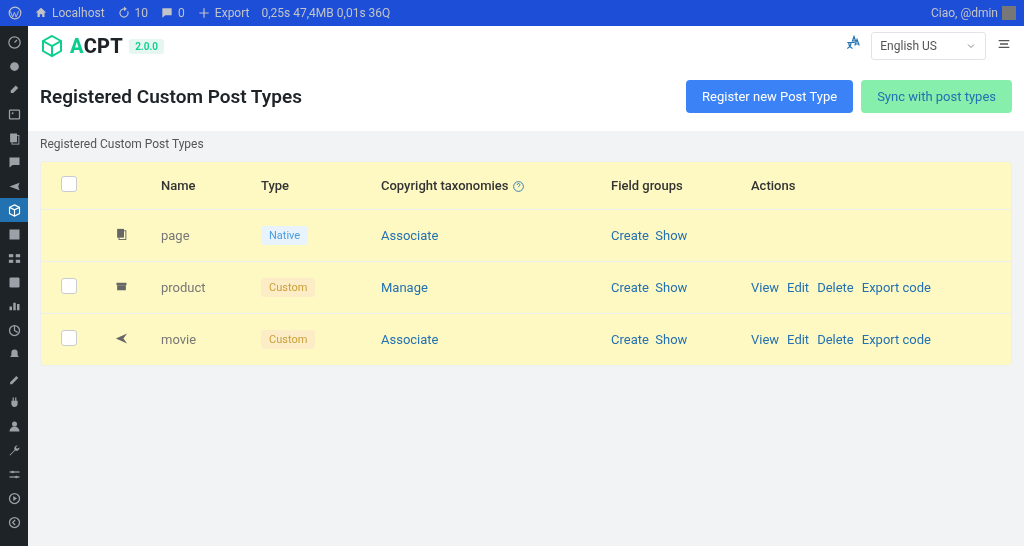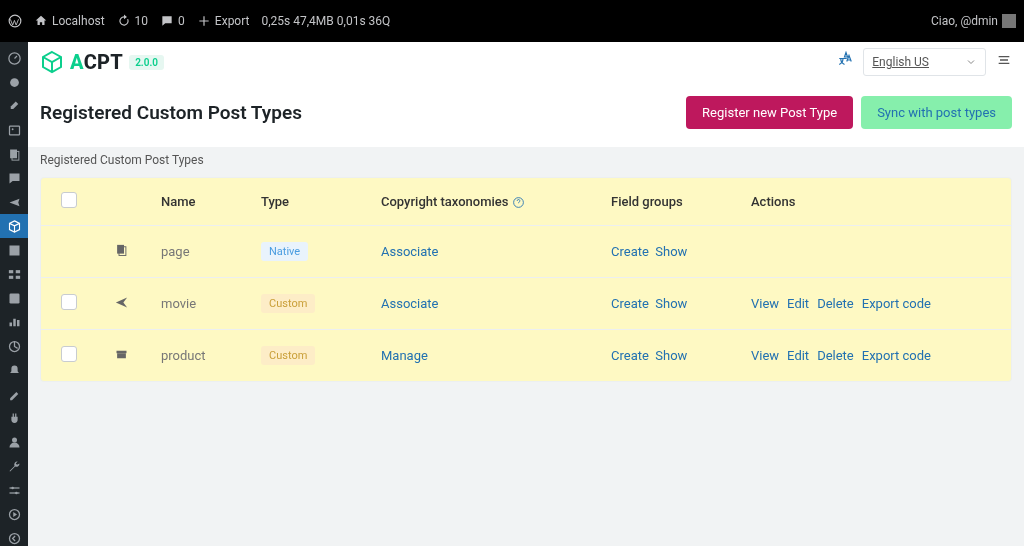--- a/index.html
+++ b/index.html
@@ -1,44 +1,44 @@
 <!DOCTYPE html>
 <html><head>
 <meta charset="utf-8">
 <style>
   * { margin:0; padding:0; box-sizing:border-box; font-family:-apple-system,BlinkMacSystemFont,"Segoe UI",Roboto,sans-serif; }
   body { background:#f1f3f4; width:1024px; height:546px; overflow:hidden; }
-  .adminbar { height:42px; background:#000000; color:#c3c4c7; display:flex; align-items:center; font-size:12px; padding:0 8px; justify-content:space-between; }
+  .adminbar { height:26px; background:#1d4ed8; color:#c3c4c7; display:flex; align-items:center; font-size:12px; padding:0 8px; justify-content:space-between; }
   .adminbar-left, .adminbar-right { display:flex; align-items:center; gap:12px; }
   .adminbar-item { display:flex; align-items:center; gap:4px; cursor:pointer; }
   .adminbar svg { width:14px; height:14px; fill:#c3c4c7; }
   .gray-square { width:14px; height:14px; background:#777; }
   .layout { display:flex; height:calc(546px - 26px); }
   .sidebar { width:28px; background:#1d2327; display:flex; flex-direction:column; padding-top:4px; }
   .sidebar-item { height:24px; display:flex; align-items:center; justify-content:center; cursor:pointer; }
   .sidebar-item svg { width:15px; height:15px; fill:#9ba1a7; }
   .sidebar-item.active { background:#2271b1; }
   .sidebar-item.active svg { fill:#fff; }
   .main { flex:1; background:#f1f3f4; overflow:auto; }
   .topcard { background:#fff; margin:0 0 0 0; }
   .tophdr { height:40px; display:flex; align-items:center; justify-content:flex-end; padding:0 12px; position:relative; }
   .logo { position:absolute; left:12px; display:flex; align-items:center; gap:6px; }
   .logo-cube { width:24px; height:24px; }
   .logo-text { font-weight:800; font-size:20px; color:#1d2327; letter-spacing:0.3px; }
   .logo-text .a { color:#0ccf8d; }
   .ver-badge { background:#e6f7f1; color:#0ccf8d; font-size:10px; padding:2px 6px; border-radius:3px; font-weight:600; }
   .lang-ico svg { width:18px; height:18px; fill:#2271b1; }
-  .lang-sel { border:1px solid #e0e4e8; border-radius:3px; height:28px; display:flex; align-items:center; padding:0 8px; font-size:12px; color:#555; gap:36px; cursor:pointer; margin-left:8px;text-decoration:underline; }
+  .lang-sel { border:1px solid #e0e4e8; border-radius:3px; height:28px; display:flex; align-items:center; padding:0 8px; font-size:12px; color:#555; gap:28px; cursor:pointer; margin-left:8px; }
   .lang-sel .chev { width:12px; height:12px; fill:#888; }
   .menu-btn { margin-left:10px; cursor:pointer; }
   .menu-btn svg { width:16px; height:16px; fill:#555; }
   .titlebar { display:flex; align-items:center; justify-content:space-between; padding:14px 12px 18px 12px; }
   .page-title { font-size:19px; font-weight:600; color:#1d2327; }
   .btns { display:flex; gap:8px; }
-  .btn-primary { background:#be185d; color:#fff; border:none; padding:5px 16px; font-size:13px; border-radius:4px; cursor:pointer; }
+  .btn-primary { background:#3b82f6; color:#fff; border:none; padding:5px 16px; font-size:13px; border-radius:4px; cursor:pointer; }
   .btn-light { background:#86efac; color:#2271b1; border:none; padding:9px 16px; font-size:13px; border-radius:4px; cursor:pointer; }
   .subhdr { font-size:12px; color:#555; padding:6px 12px 10px 12px; background:#f1f3f4; }
   .tablecard { background:#fef9c3; margin:0 12px 0 12px; border-radius:4px; border:1px solid #eceff1; }
   table { width:100%; border-collapse:collapse; }
   th { text-align:left; font-weight:500; font-size:13px; color:#333; padding:14px 10px; border-bottom:1px solid #eceff1; }
   td { padding:16px 10px; border-bottom:1px solid #eceff1; font-size:13px; color:#777; }
   tr:last-child td { border-bottom:none; }
   .chk { width:16px; height:16px; border:1.5px solid #c8ccd0; border-radius:3px; cursor:pointer; background:#fff; display:inline-block; }
   .row-ico svg { width:15px; height:15px; fill:#666; }
   .badge-native { background:#e9f3fc; color:#4a9de0; font-size:11px; padding:3px 8px; border-radius:3px; display:inline-block; }
@@ -285,38 +285,38 @@
                   </svg></span></td>
             <td>page</td>
             <td><span class="badge-native">Native</span></td>
             <td><span class="lnk">Associate</span></td>
             <td><span class="lnk">Create</span>&nbsp;&nbsp;<span class="lnk">Show</span></td>
             <td class="actions"></td>
           </tr>
           <tr>
             <td><span class="chk"></span></td>
             <td class="row-ico"><span><svg viewBox="0 0 24 24">
-                    <path d="M3 12l18-8-6 8 6 8z" fill="#666"></path>
-                  </svg></span></td>
-            <td>movie</td>
-            <td><span class="badge-custom">Custom</span></td>
-            <td><span class="lnk">Associate</span></td>
-            <td><span class="lnk">Create</span>&nbsp;&nbsp;<span class="lnk">Show</span></td>
-            <td class="actions"><span class="lnk">View</span><span class="lnk">Edit</span><span class="lnk">Delete</span><span class="lnk">Export code</span></td>
-          </tr>
-          <tr>
-            <td><span class="chk"></span></td>
-            <td class="row-ico"><span><svg viewBox="0 0 24 24">
                     <rect x="4" y="6" width="16" height="4" fill="#666"></rect>
                     <rect x="5" y="10" width="14" height="8" fill="#666"></rect>
                   </svg></span></td>
             <td>product</td>
             <td><span class="badge-custom">Custom</span></td>
             <td><span class="lnk">Manage</span></td>
             <td><span class="lnk">Create</span>&nbsp;&nbsp;<span class="lnk">Show</span></td>
             <td class="actions"><span class="lnk">View</span><span class="lnk">Edit</span><span class="lnk">Delete</span><span class="lnk">Export code</span></td>
           </tr>
+          <tr>
+            <td><span class="chk"></span></td>
+            <td class="row-ico"><span><svg viewBox="0 0 24 24">
+                    <path d="M3 12l18-8-6 8 6 8z" fill="#666"></path>
+                  </svg></span></td>
+            <td>movie</td>
+            <td><span class="badge-custom">Custom</span></td>
+            <td><span class="lnk">Associate</span></td>
+            <td><span class="lnk">Create</span>&nbsp;&nbsp;<span class="lnk">Show</span></td>
+            <td class="actions"><span class="lnk">View</span><span class="lnk">Edit</span><span class="lnk">Delete</span><span class="lnk">Export code</span></td>
+          </tr>
         </tbody>
       </table>
     </div>
 
   </div>
 </div>
 
 </body></html>

